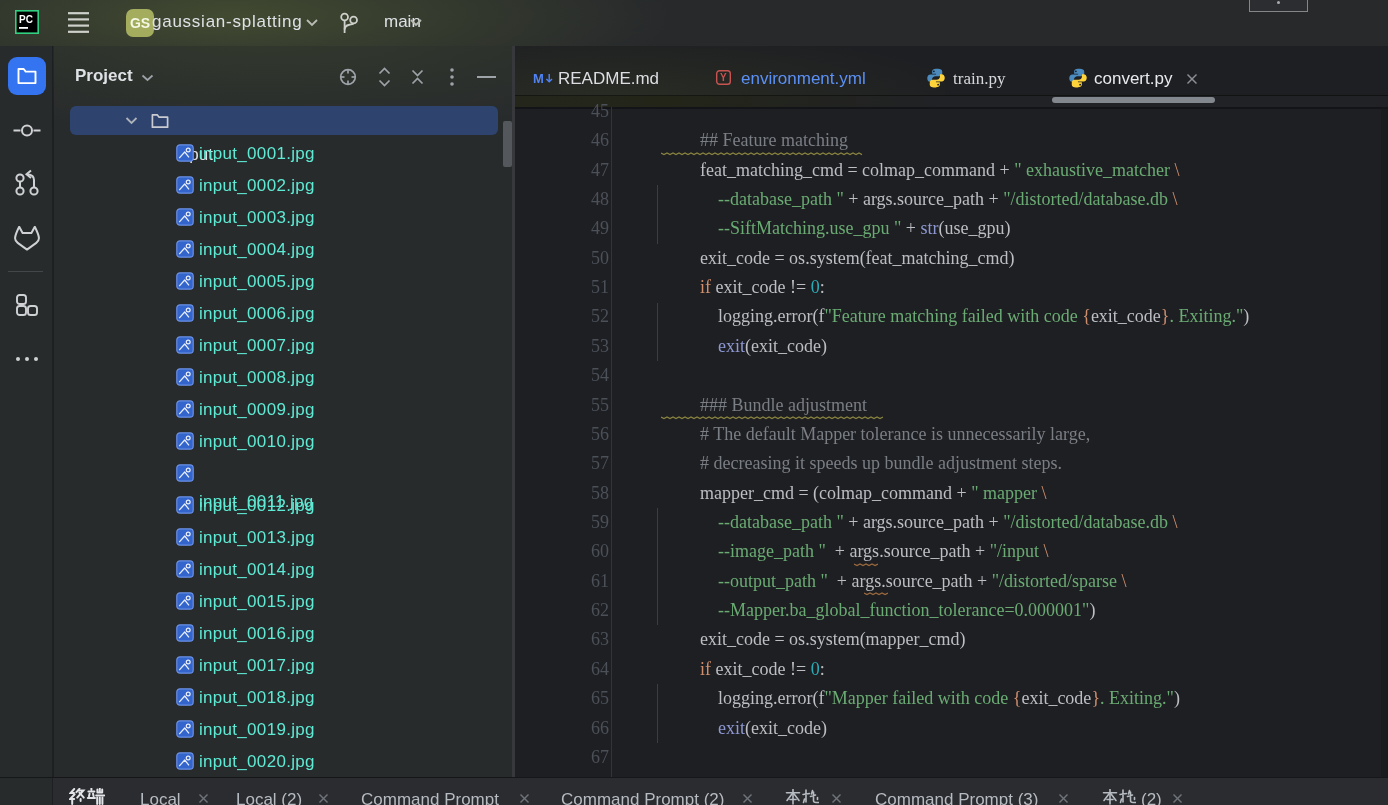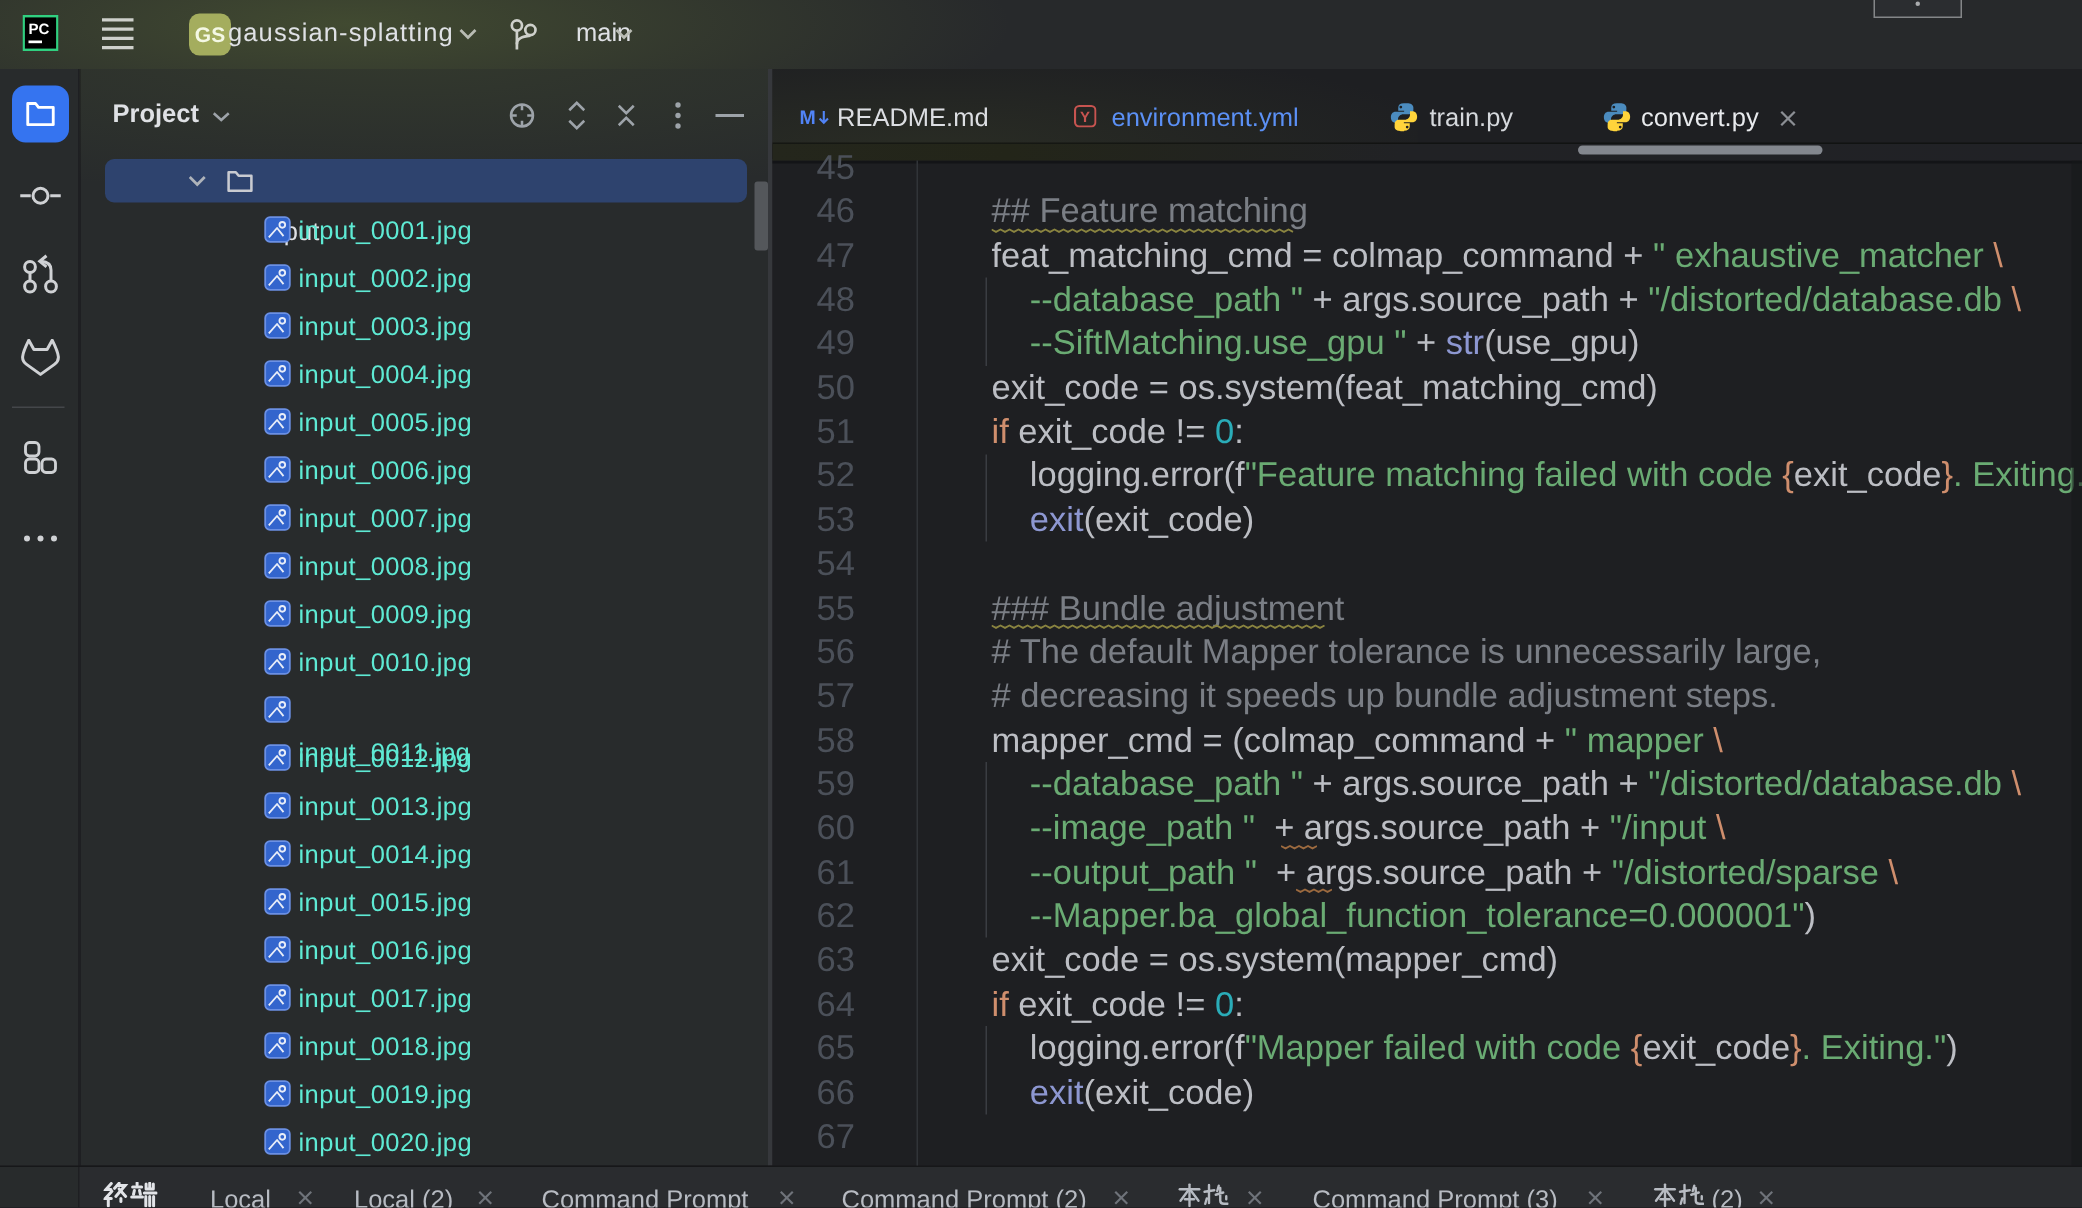--- a/index.html
+++ b/index.html
@@ -16,21 +16,21 @@
   #tabsep{left:515px;top:107px;width:873px;height:1.5px;background:#131417;}
   #bottombar{left:53px;top:778px;width:1335px;height:27px;background:#2a2c2f;}
   #bottomsep{left:0px;top:777px;width:1388px;height:1px;background:#161719;}
   
   #glow1{left:0;top:0;width:1000px;height:46px;pointer-events:none;
     background:radial-gradient(ellipse 520px 108px at 232px 16px, rgba(97,114,56,0.45), rgba(97,114,56,0.0) 85%);}
   #glow2{left:53px;top:46px;width:760px;height:90px;pointer-events:none;
     background:radial-gradient(ellipse 480px 95px at 210px -10px, rgba(90,106,50,0.22), rgba(90,106,50,0.0) 100%);}
   
   .ui{font-size:17px;color:#dfe1e5;}
-  .mono{font-family:Liberation Sans, sans-serif;font-size:23px;line-height:29.36px;white-space:pre;}
+  .mono{font-family:Liberation Serif, serif;font-size:18px;line-height:29.36px;white-space:pre;margin-left:39px;}
   
   .row{position:absolute;height:32px;line-height:32px;font-size:17px;}
   .fname{color:#5eead4;letter-spacing:0.3px;}
   
   .c{color:#7a7e85;} .s{color:#6aab73;} .k{color:#cf8e6d;} .n{color:#2aacb8;}
   .b{color:#8d97d1;text-align:center;} .e{color:#cf8e6d;}
 </style>
 </head>
 <body>
 <div class="abs" id="titlebar"></div>
@@ -297,21 +297,21 @@
 <svg class="abs" style="left:716px;top:70px" width="15" height="15" viewBox="0 0 15 15">
   <rect x="0.7" y="0.7" width="13.6" height="13.6" rx="2.8" fill="none" stroke="#c75450" stroke-width="1.4"></rect>
   <text x="4" y="11.3" font-family="Liberation Sans" font-weight="bold" font-size="10" fill="#c75450">Y</text>
 </svg>
 <div class="abs ui" style="left:741px;top:69px;color:#5b90f5;">environment.yml</div>
 
 <svg class="abs" style="left:926px;top:68px" width="20" height="20" viewBox="0 0 48 48">
   <path fill="#4b8bbe" d="M23.8 2c-5.6 0-9 2.4-9 6.7V14h9.4v1.6H10.6C6 15.6 3 19 3 24.4s3 8.8 7.6 8.8h3.8v-5.6c0-4.6 3.9-8 8.5-8h9.3c3.9 0 6.8-3 6.8-6.9V8.7C39 4.4 34.4 2 28.8 2h-5zm-4.9 3.8a2.2 2.2 0 1 1 0 4.4 2.2 2.2 0 0 1 0-4.4z"></path>
   <path fill="#ffd43b" d="M24.2 46c5.6 0 9-2.4 9-6.7V34h-9.4v-1.6h13.6c4.6 0 7.6-3.4 7.6-8.8s-3-8.8-7.6-8.8h-3.8v5.6c0 4.6-3.9 8-8.5 8h-9.3c-3.9 0-6.8 3-6.8 6.9v4.6c0 4.3 4.6 6.7 10.2 6.7h5zm4.9-3.8a2.2 2.2 0 1 1 0-4.4 2.2 2.2 0 0 1 0 4.4z"></path>
 </svg>
-<div class="abs ui" style="left:953px;top:69px;color:#d5d8dc;">train.py</div>
+<div class="abs ui" style="left:953px;top:69px;color:#d5d8dc;font-family:Liberation Serif, serif;">train.py</div>
 
 <svg class="abs" style="left:1068px;top:68px" width="20" height="20" viewBox="0 0 48 48">
   <path fill="#4b8bbe" d="M23.8 2c-5.6 0-9 2.4-9 6.7V14h9.4v1.6H10.6C6 15.6 3 19 3 24.4s3 8.8 7.6 8.8h3.8v-5.6c0-4.6 3.9-8 8.5-8h9.3c3.9 0 6.8-3 6.8-6.9V8.7C39 4.4 34.4 2 28.8 2h-5zm-4.9 3.8a2.2 2.2 0 1 1 0 4.4 2.2 2.2 0 0 1 0-4.4z"></path>
   <path fill="#ffd43b" d="M24.2 46c5.6 0 9-2.4 9-6.7V34h-9.4v-1.6h13.6c4.6 0 7.6-3.4 7.6-8.8s-3-8.8-7.6-8.8h-3.8v5.6c0 4.6-3.9 8-8.5 8h-9.3c-3.9 0-6.8 3-6.8 6.9v4.6c0 4.3 4.6 6.7 10.2 6.7h5zm4.9-3.8a2.2 2.2 0 1 1 0-4.4 2.2 2.2 0 0 1 0 4.4z"></path>
 </svg>
 <div class="abs ui" style="left:1094px;top:69px;color:#e8eaed;">convert.py</div>
 <svg class="abs" style="left:1185px;top:72px" width="14" height="14" viewBox="0 0 14 14">
   <g stroke="#8b8e94" stroke-width="1.5">
     <line x1="2.5" y1="2.5" x2="11.5" y2="11.5"></line>
     <line x1="11.5" y1="2.5" x2="2.5" y2="11.5"></line>

